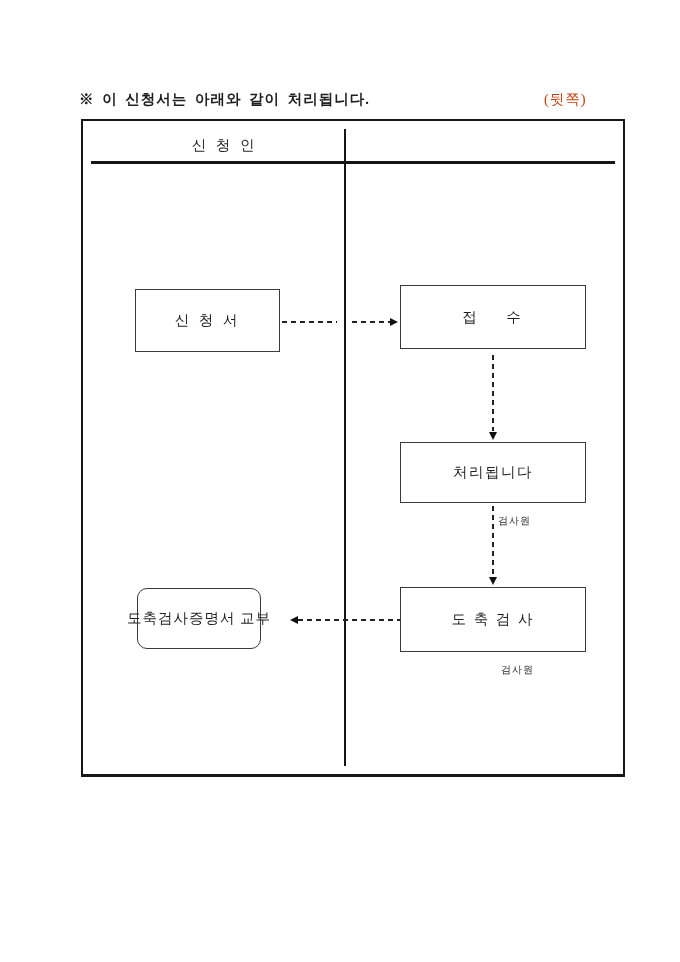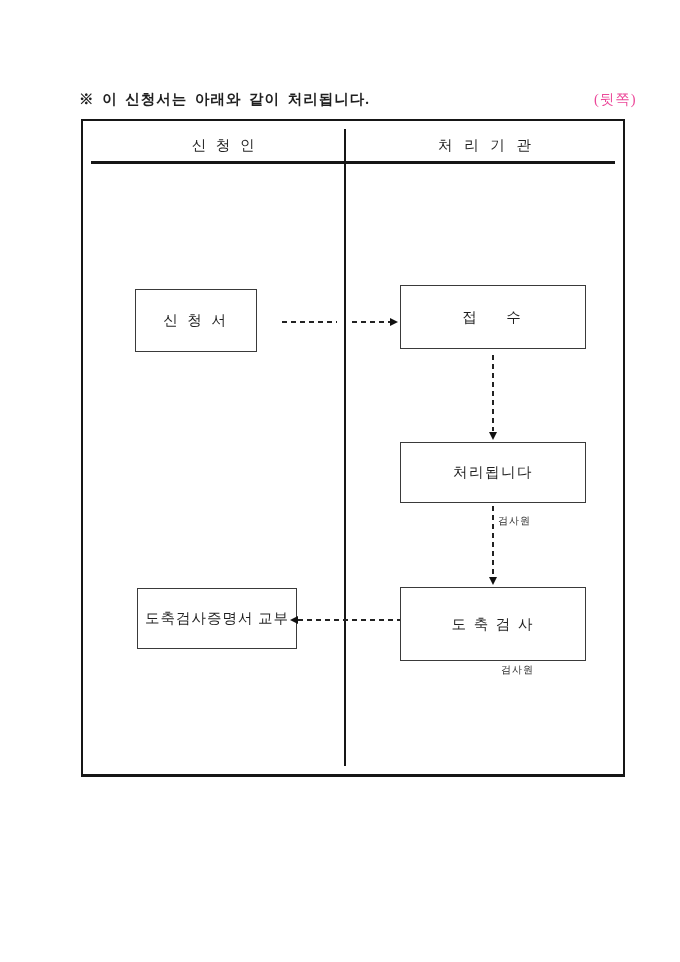--- a/index.html
+++ b/index.html
@@ -9,22 +9,22 @@
     font-family:"Liberation Serif","DejaVu Serif",serif;
     color:#1a1a1a;
     -webkit-font-smoothing:antialiased;
   }
   .note-line {
     position:absolute; left:55px; top:66px;
     font-size:14.5px; letter-spacing:1px; word-spacing:3px;
     white-space:pre; font-weight:600; color:#1f1f1f;
   }
   .page-side {
-    position:absolute; left:570px; top:66px;
-    font-size:14.5px; letter-spacing:1px; white-space:pre; color:#ec4899;
+    position:absolute; left:520px; top:66px;
+    font-size:14.5px; letter-spacing:1px; white-space:pre; color:#c2410c;
   }
   .process-table {
     position:absolute; left:57px; top:95px; width:544px; height:658px;
     border:2px solid #161616; border-bottom-width:3px; background:#fff;
   }
   .col-divider {
     position:absolute; left:253px; top:0; bottom:0; width:2px;
     background:#161616;
   }
   .header-row {
@@ -35,25 +35,25 @@
     display:flex; align-items:center; justify-content:center;
     font-size:14.5px; white-space:pre; color:#1f1f1f;
   }
   .header-cell.left  { width:251px; letter-spacing:3px; }
   .header-cell.right { flex:1; letter-spacing:4px; }
   .flow-box {
     position:absolute; border:1.5px solid #3a3a3a; background:#fff;
     display:flex; align-items:center; justify-content:center;
     font-size:14.5px; white-space:pre; color:#1f1f1f;
   }
-  .box-application        { left:44px;  top:160px; width:122px; height:63px; letter-spacing:3px; }
+  .box-application        { left:44px;  top:160px; width:145px; height:63px; letter-spacing:3px; }
   .box-receipt            { left:309px; top:156px; width:186px; height:64px; letter-spacing:3px;text-align:center; }
   .box-physical-check     { left:309px; top:313px; width:186px; height:61px; letter-spacing:1.5px; }
-  .box-slaughter          { left:309px; top:458px; width:186px; height:74px; letter-spacing:2px; }
-  .box-certificate        { left:46px;  top:459px; width:160px; height:61px; letter-spacing:1px; }
+  .box-slaughter          { left:309px; top:458px; width:186px; height:65px; letter-spacing:2px; }
+  .box-certificate        { left:46px;  top:459px; width:124px; height:61px; letter-spacing:1px;border-radius:10px; }
   .hdash {
     position:absolute; height:1.5px;
     background:repeating-linear-gradient(to right,#222 0 5px,transparent 5px 9px);
   }
   .vdash {
     position:absolute; width:1.5px;
     background:repeating-linear-gradient(to bottom,#222 0 5px,transparent 5px 9px);
   }
   .arrhead { position:absolute; width:0; height:0; }
   .arr-right { border-left:8px solid #111; border-top:4px solid transparent; border-bottom:4px solid transparent; }
@@ -68,21 +68,20 @@
 </head>
 <body>
 
 <div class="note-line">※ 이 신청서는 아래와 같이 처리됩니다.</div>
 <div class="page-side">(뒷쪽)</div>
 
 <div class="process-table">
 
   <div class="header-row">
     <div class="header-cell left">신 청 인</div>
-    <div class="header-cell right">처 리 기 관</div>
   </div>
 
   <div class="col-divider"></div>
 
   <div class="flow-box box-application">신 청 서</div>
   <div class="flow-box box-receipt">접    수</div>
   <div class="flow-box box-physical-check">처리됩니다</div>
   <div class="flow-box box-slaughter">도 축 검 사</div>
   <div class="flow-box box-certificate">도축검사증명서 교부</div>
 

